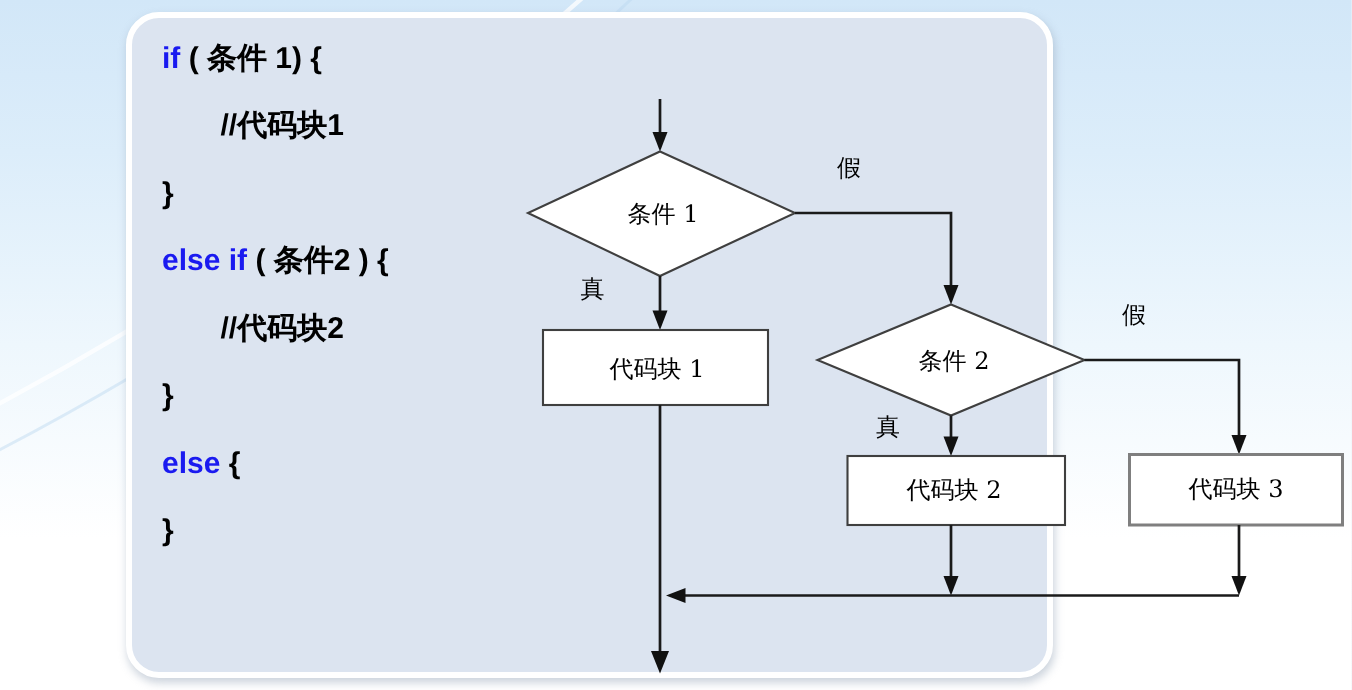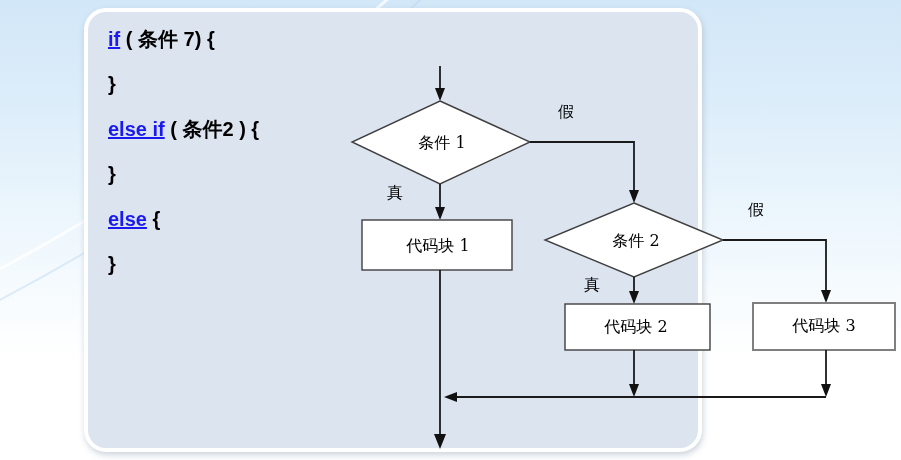--- a/index.html
+++ b/index.html
@@ -19,21 +19,21 @@
     border-radius:22px;
     box-shadow:1px 3px 6px rgba(145,160,180,0.45);
   }
   .code-text{
     position:absolute;left:108px;top:17px;
     font-family:"Liberation Sans",sans-serif;
     font-weight:bold;font-size:20px;color:#000000;
   }
   .code-line{height:45px;line-height:45px;white-space:pre;}
   .code-line.indent{padding-left:39px;}
-  .kw{color:#1a1af0;text-decoration:underline;}
+  .kw{color:#1a1af0;}
   .flow-svg{position:absolute;left:0;top:0;}
   .connector{stroke:#1a1a1a;stroke-width:1.8;fill:none;}
   .ah{fill:#111111;stroke:none;}
   .node{fill:#ffffff;stroke:#3f3f3f;stroke-width:1.4;}
   .node-gray{fill:#ffffff;stroke:#7f7f7f;stroke-width:2;}
   .node-label,.edge-label{
     font-family:"DejaVu Serif","Liberation Serif",serif;
     font-size:16px;fill:#000000;text-anchor:middle;
   }
 </style>
@@ -43,23 +43,25 @@
 <div class="slide">
 
   <svg class="bg-swoosh" width="901" height="460">
     <path d="M -60 300 Q 220 160 430 -40" stroke="rgba(255,255,255,0.75)" stroke-width="3" fill="none"></path>
     <path d="M -60 330 Q 250 180 470 -50" stroke="rgba(186,214,240,0.45)" stroke-width="2" fill="none"></path>
   </svg>
 
   <div class="code-panel"></div>
 
   <div class="code-text">
-    <div class="code-line"><span class="kw">if</span><span> ( 条件 7) {</span></div>
+    <div class="code-line"><span class="kw">if</span><span> ( 条件 1) {</span></div>
+    <div class="code-line indent"><span>//代码块1</span></div>
     <div class="code-line"><span>}</span></div>
     <div class="code-line"><span class="kw">else if</span><span> ( 条件2 ) {</span></div>
+    <div class="code-line indent"><span>//代码块2</span></div>
     <div class="code-line"><span>}</span></div>
     <div class="code-line"><span class="kw">else</span><span> {</span></div>
     <div class="code-line"><span>}</span></div>
   </div>
 
   <svg class="flow-svg" width="901" height="460">
 
     <line class="connector" x1="440" y1="66" x2="440" y2="90"></line>
     <polygon class="ah" points="435,88 445,88 440,101"></polygon>
 

